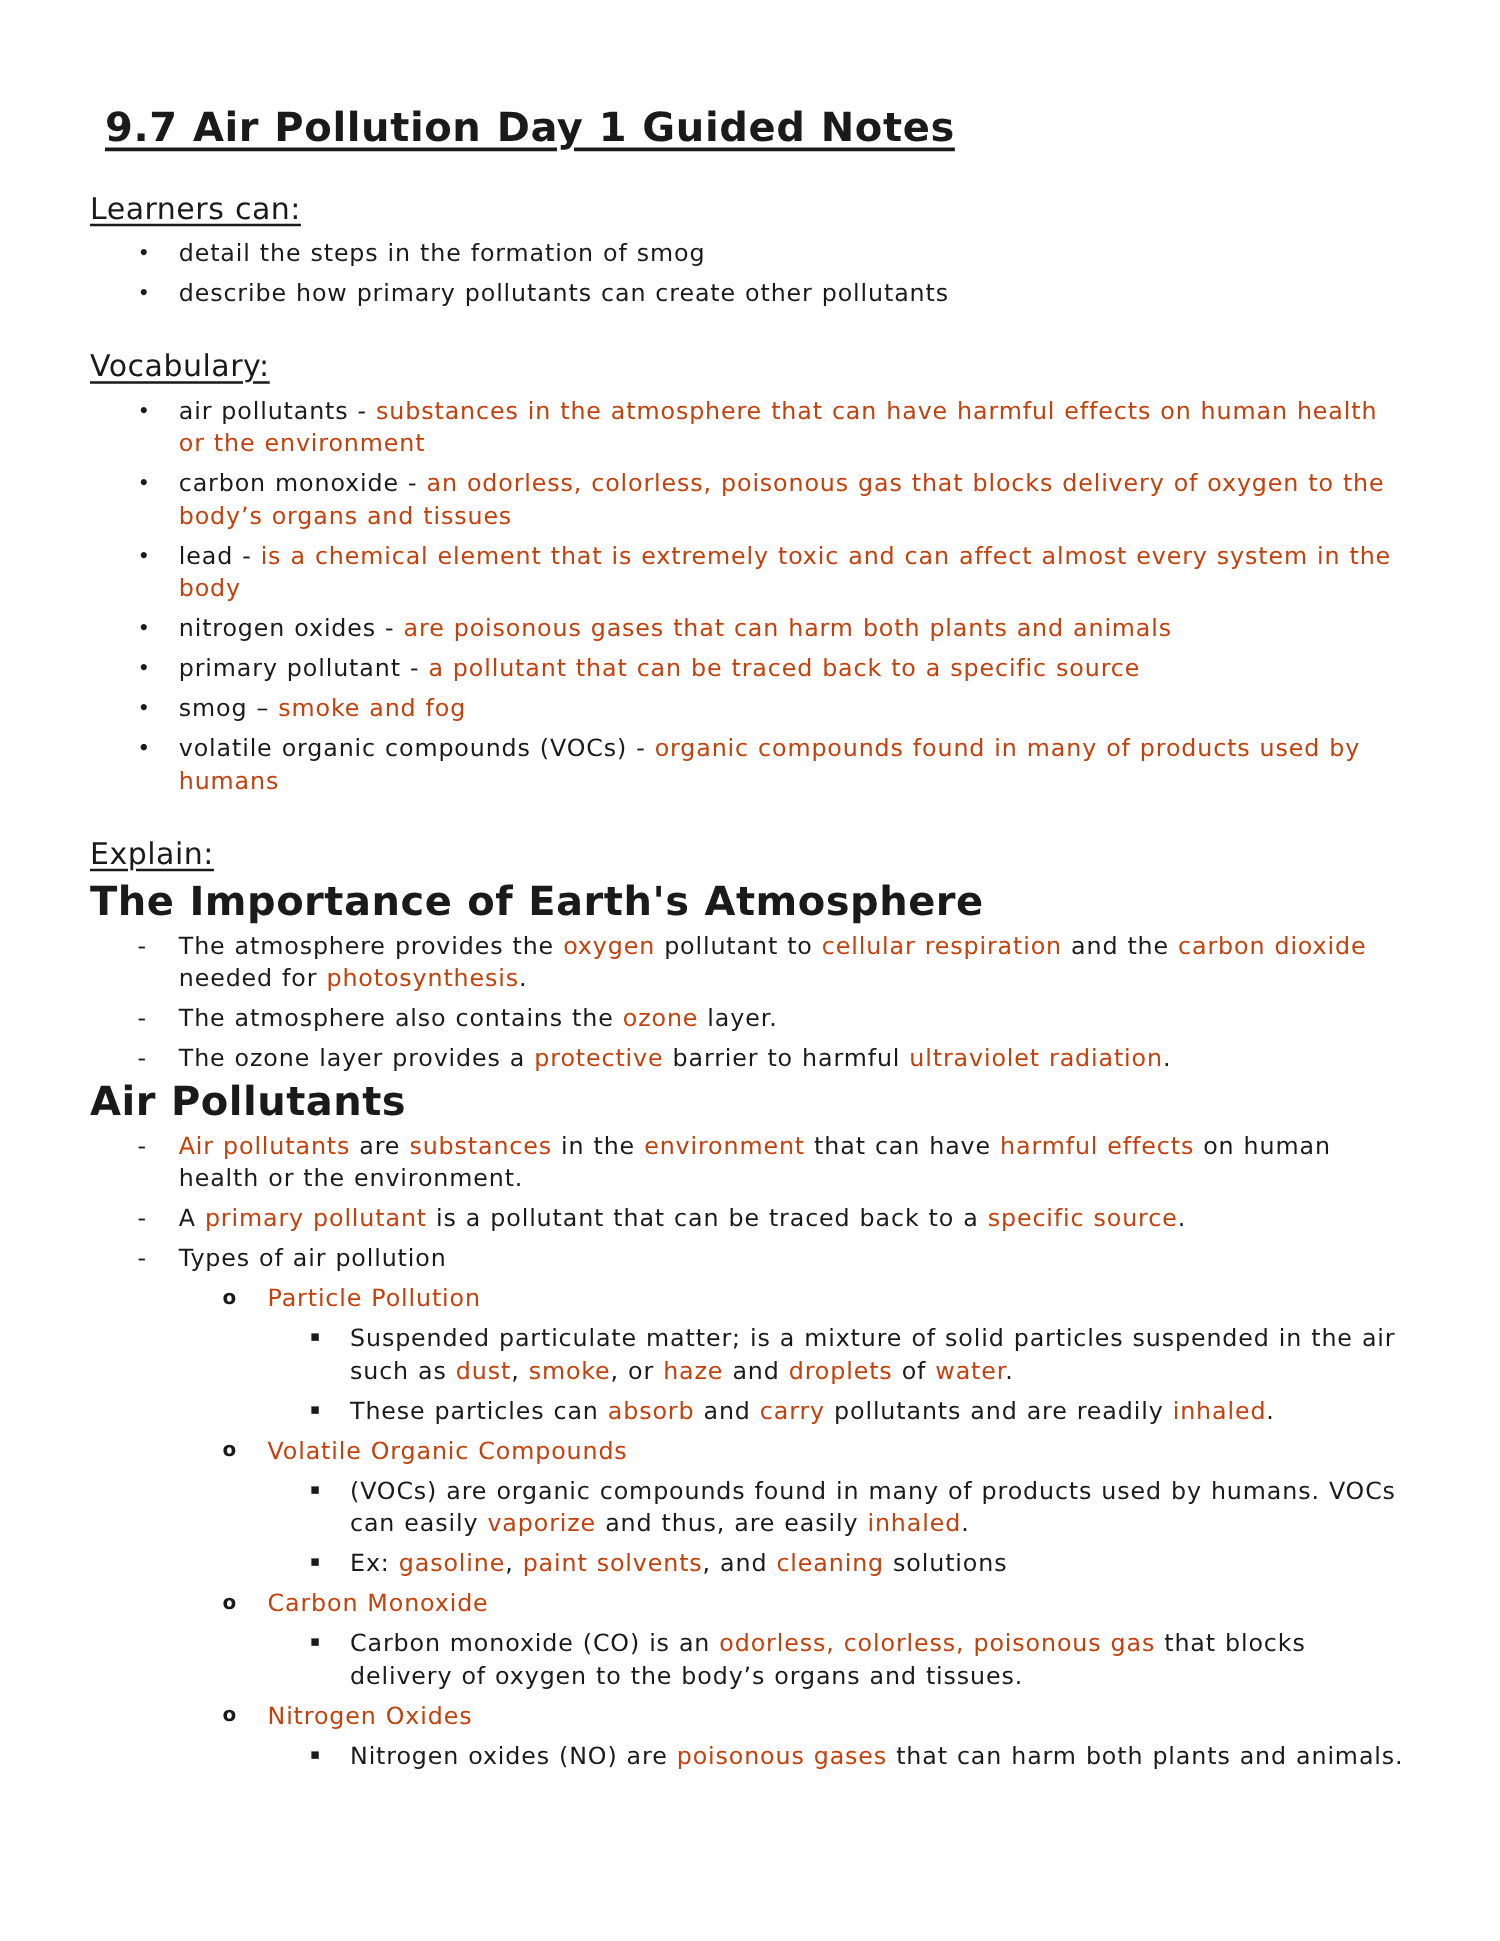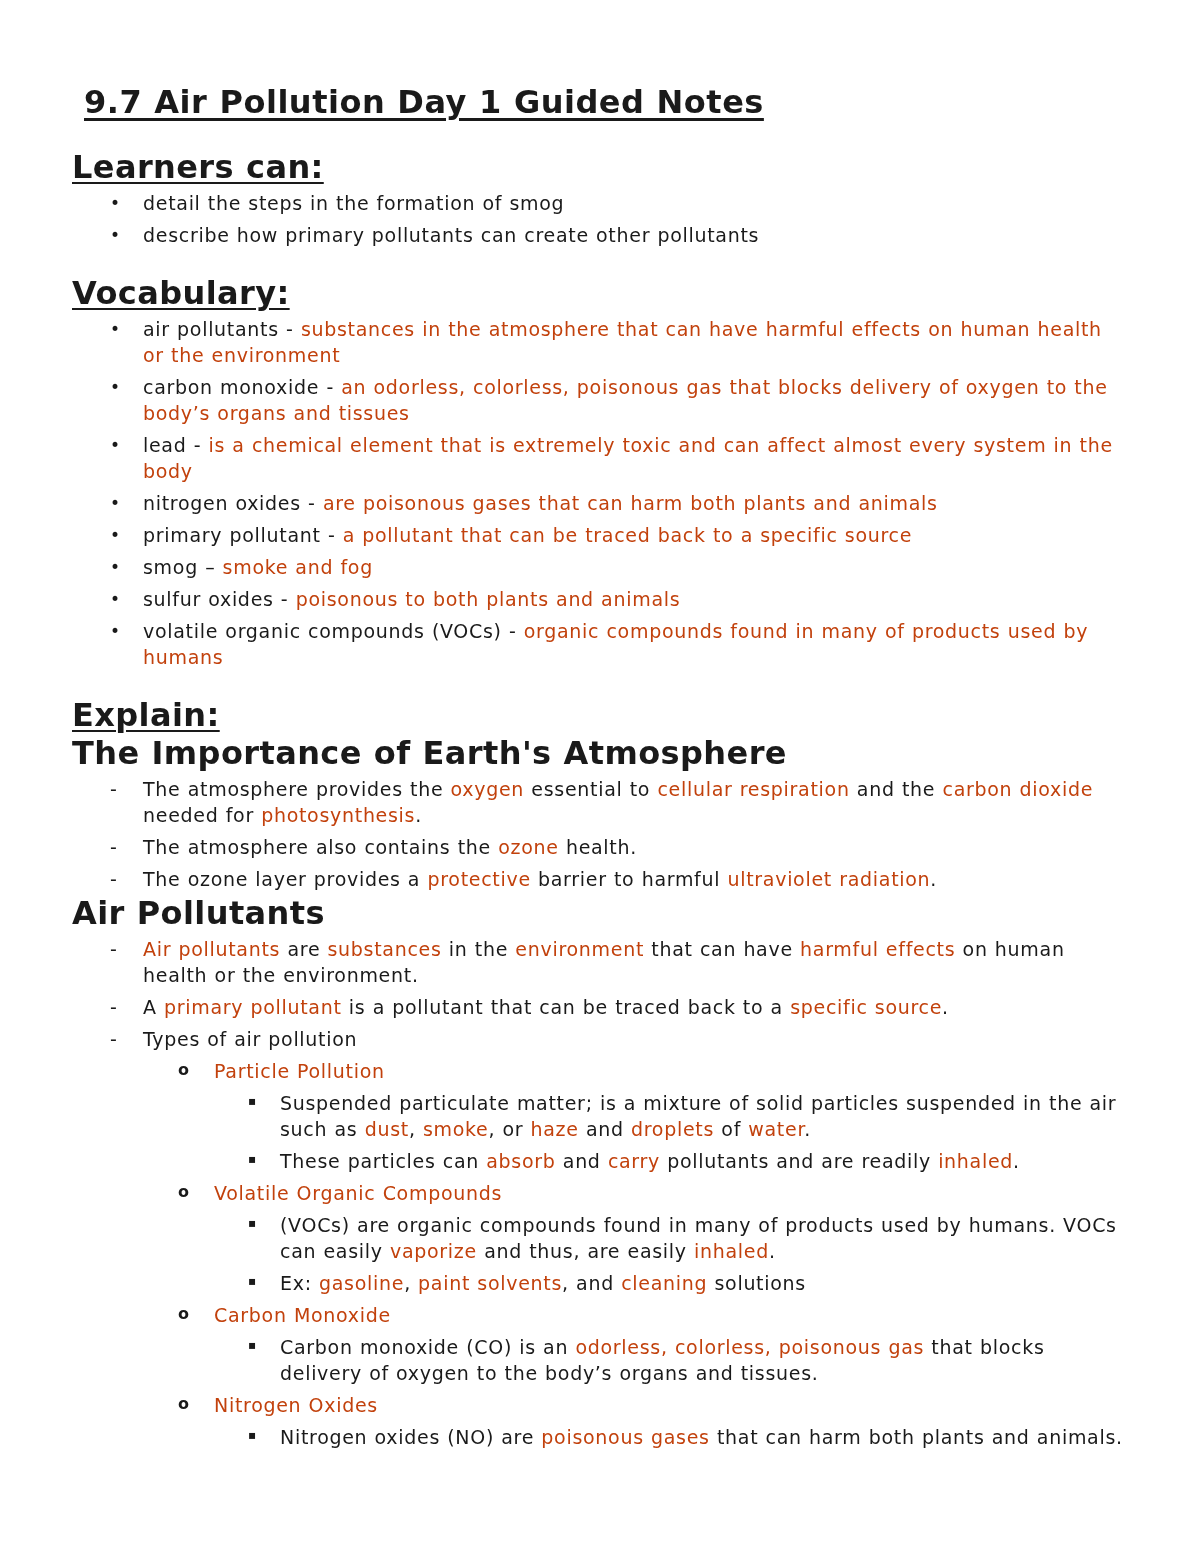--- a/index.html
+++ b/index.html
@@ -9,21 +9,21 @@
     padding:70px 72px 20px 72px;
     font-family:"DejaVu Sans","Liberation Sans",sans-serif;
     font-size:19px;line-height:26px;letter-spacing:0.7px;word-spacing:0.5px;
   }
   .title{
     font-size:32px;line-height:40px;font-weight:bold;margin:12px;
     text-decoration:underline;text-decoration-thickness:2.5px;text-underline-offset:5px;
     letter-spacing:0.5px;
   }
   .hd{
-    font-size:32px;line-height:30px;font-weight:bold;margin:30px 0 8px 0;letter-spacing:0.4px;
+    font-size:24px;line-height:30px;font-weight:normal;margin:30px 0 8px 0;letter-spacing:0.4px;
   }
   .hd.u{text-decoration:underline;text-decoration-thickness:2px;text-underline-offset:4px;}
   .sub{font-size:32px;line-height:30px;font-weight:bold;margin:2px 0 8px 0;letter-spacing:0.4px;}
   .li{position:relative;margin:0 0 6px 0;}
   .l1{padding-left:71px;}
   .l1 > .mk{position:absolute;left:38px;top:0;}
   .l1.dot > .mk{font-size:17px;}
   .l2{padding-left:142px;}
   .l2 > .mk{position:absolute;left:106px;top:-1px;font-weight:bold;font-size:16px;}
   .l3{padding-left:208px;}
@@ -71,38 +71,37 @@
     <div class="li l1 dot">
       <span class="mk">•</span>
       <span class="tx"><span>primary pollutant - </span><span class="red">a pollutant that can be traced back to a specific source</span></span>
     </div>
     <div class="li l1 dot">
       <span class="mk">•</span>
       <span class="tx"><span>smog – </span><span class="red">smoke and fog</span></span>
     </div>
     <div class="li l1 dot">
       <span class="mk">•</span>
-      <span class="tx"><span>sulfur oxides - </span><span class="red">poisonous to both plants and animals</span></span>
     </div>
     <div class="li l1 dot">
       <span class="mk">•</span>
       <span class="tx"><span>volatile organic compounds (VOCs) - </span><span class="red">organic compounds found in many of products used by humans</span></span>
     </div>
   </section>
 
   <section>
     <h2 class="hd u">Explain:</h2>
     <h3 class="sub">The Importance of Earth's Atmosphere</h3>
     <div class="li l1 dash">
       <span class="mk">-</span>
-      <span class="tx"><span>The atmosphere provides the </span><span class="red">oxygen</span><span> essential to </span><span class="red">cellular respiration</span><span> and the </span><span class="red">carbon dioxide</span><span> needed for </span><span class="red">photosynthesis</span><span>.</span></span>
+      <span class="tx"><span>The atmosphere provides the </span><span class="red">oxygen</span><span> pollutant to </span><span class="red">cellular respiration</span><span> and the </span><span class="red">carbon dioxide</span><span> needed for </span><span class="red">photosynthesis</span><span>.</span></span>
     </div>
     <div class="li l1 dash">
       <span class="mk">-</span>
-      <span class="tx"><span>The atmosphere also contains the </span><span class="red">ozone</span><span> health.</span></span>
+      <span class="tx"><span>The atmosphere also contains the </span><span class="red">ozone</span><span> layer.</span></span>
     </div>
     <div class="li l1 dash">
       <span class="mk">-</span>
       <span class="tx"><span>The ozone layer provides a </span><span class="red">protective</span><span> barrier to harmful </span><span class="red">ultraviolet radiation</span><span>.</span></span>
     </div>
   </section>
 
   <section>
     <h3 class="sub hd-air hd" style="text-decoration:none;">Air Pollutants</h3>
     <div class="li l1 dash">

